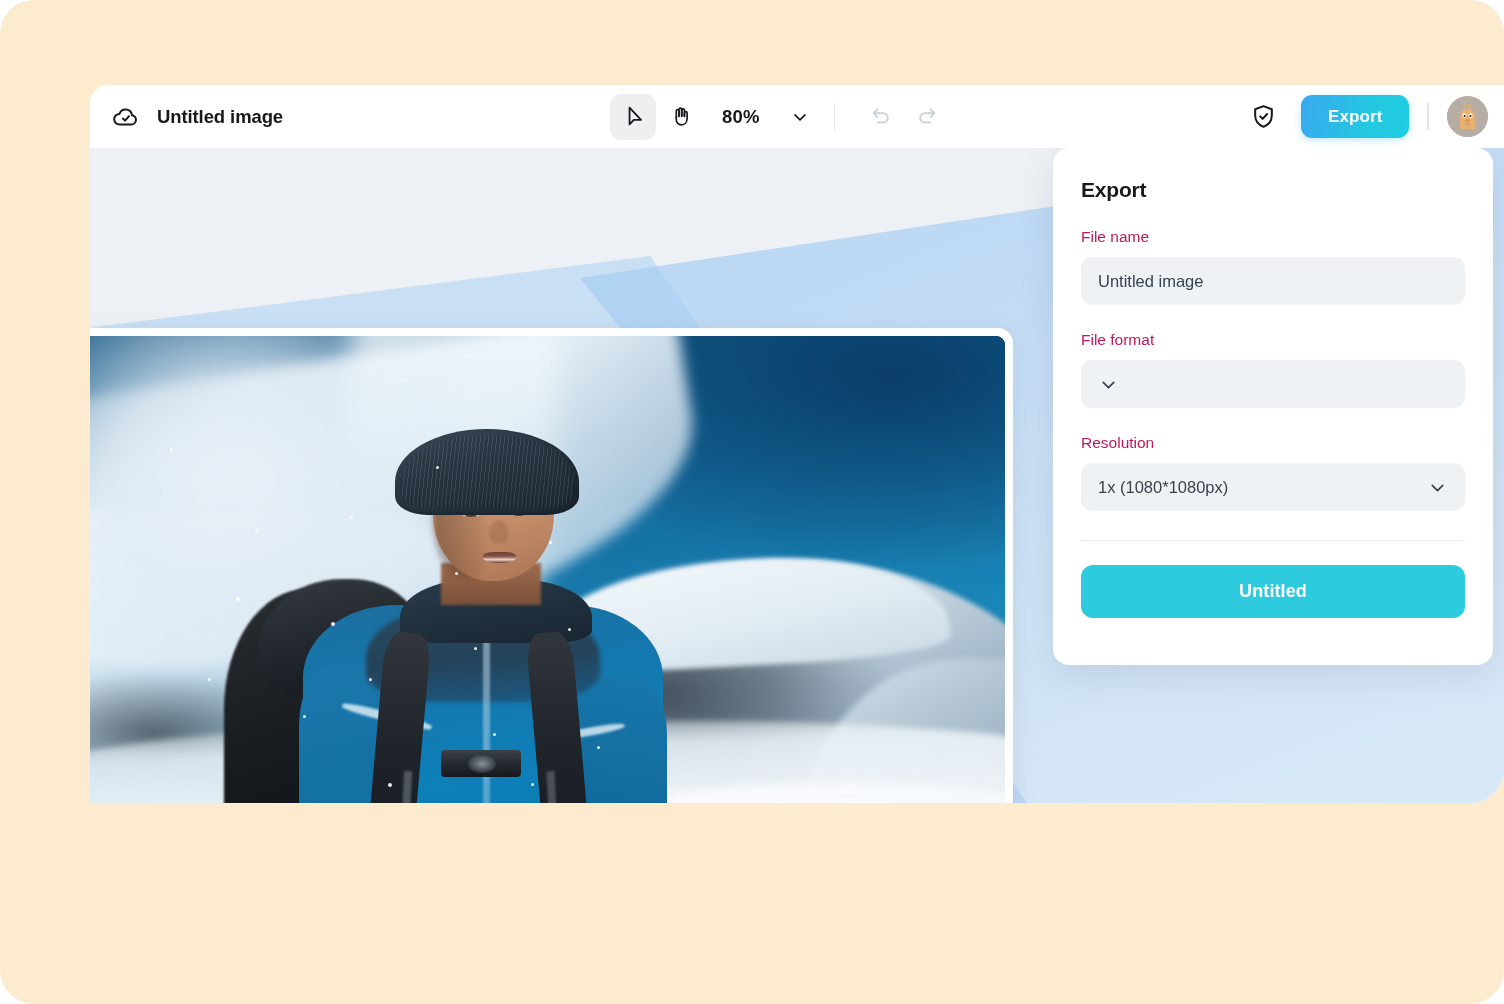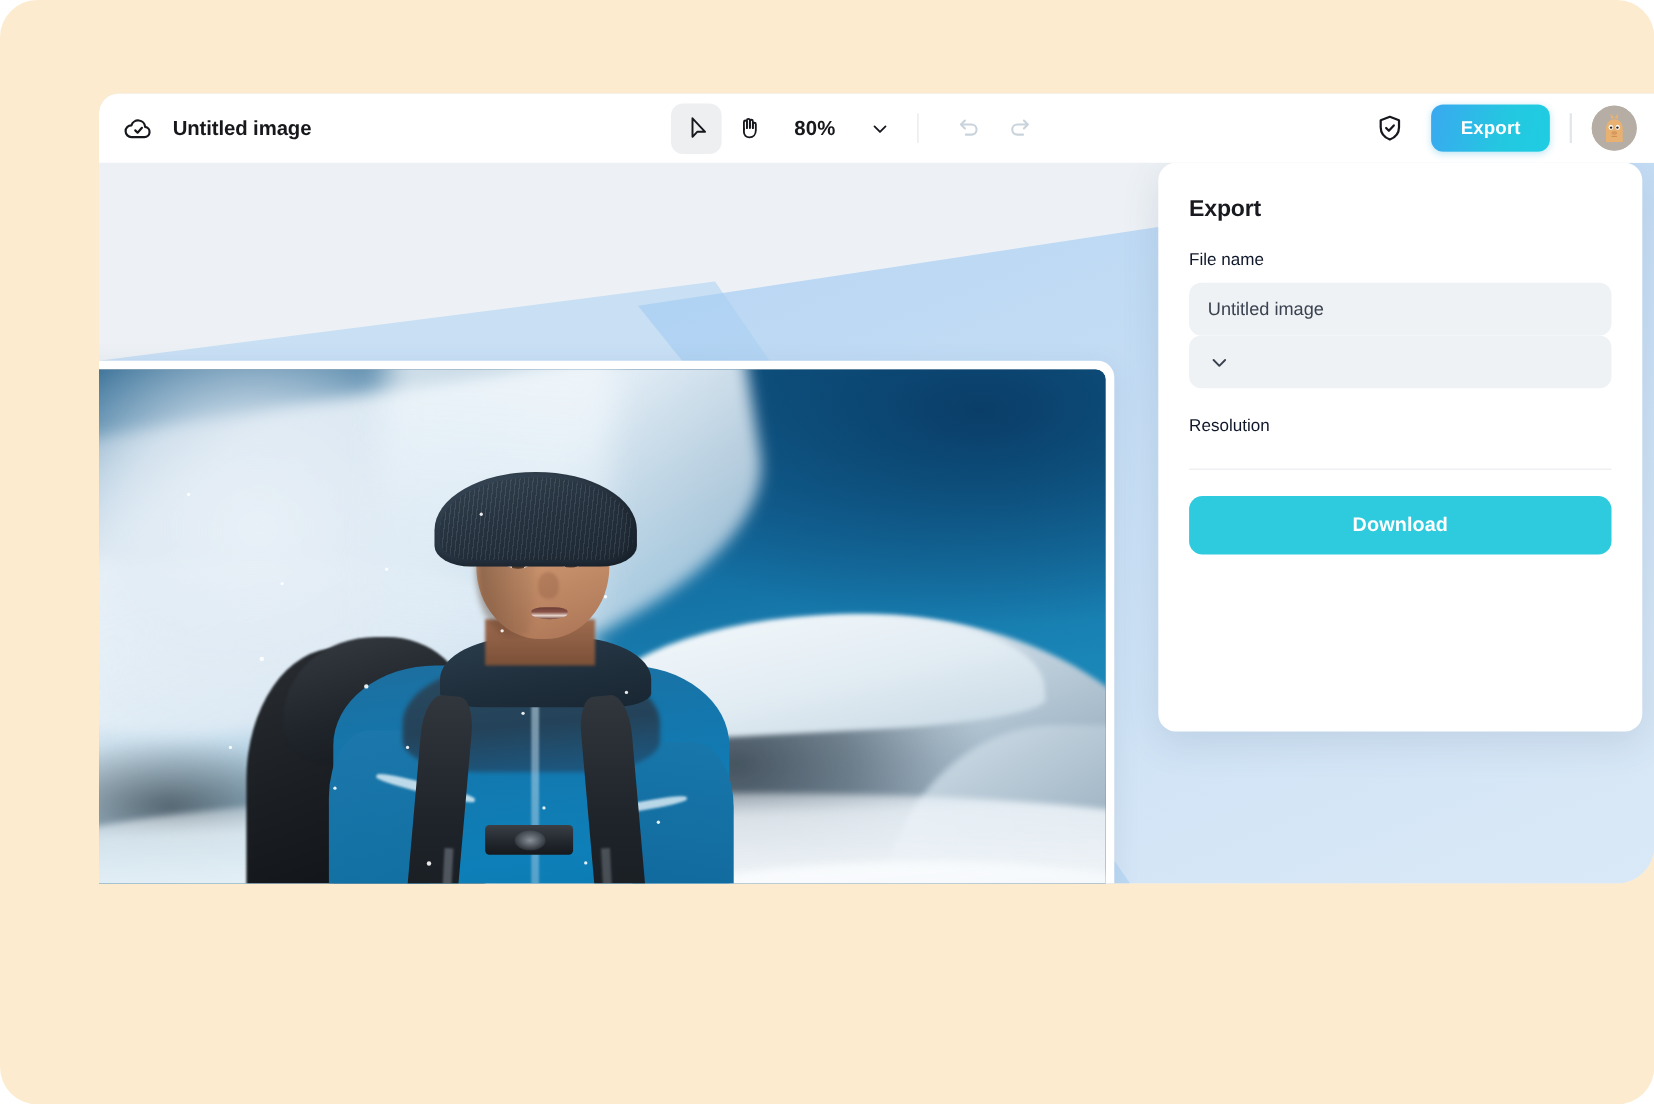--- a/index.html
+++ b/index.html
@@ -427,21 +427,21 @@
     z-index: 20;
   }
   #panel-title {
     font-size: 21px;
     font-weight: bold;
     color: #181A20;
     letter-spacing: -0.2px;
   }
   .field-label {
     font-size: 15.5px;
-    color: #0f172a;
+    color: #be185d;
     margin-top: 26px;
     margin-bottom: 11px;
   }
   .field-box {
     height: 48px;
     background: #EFF2F5;
     border-radius: 11px;
     display: flex;
     align-items: center;
     padding: 0 17px;
@@ -657,30 +657,39 @@
       </div>
 
       <div id="export-panel">
         <div id="panel-title">Export</div>
 
         <div class="field-label">File name</div>
         <div class="field-box">
           <span class="val">Untitled image</span>
         </div>
 
+        <div class="field-label">File format</div>
         <div class="field-box">
           <span style="display:flex;">
             <svg width="21" height="21" viewBox="0 0 24 24" fill="none" stroke="#3A4250" stroke-width="2" stroke-linecap="round" stroke-linejoin="round">
               <polyline points="6,9.5 12,15.5 18,9.5"></polyline>
             </svg>
           </span>
         </div>
 
         <div class="field-label">Resolution</div>
+        <div class="field-box">
+          <span class="val">1x (1080*1080px)</span>
+          <span style="display:flex;">
+            <svg width="21" height="21" viewBox="0 0 24 24" fill="none" stroke="#3A4250" stroke-width="2" stroke-linecap="round" stroke-linejoin="round">
+              <polyline points="6,9.5 12,15.5 18,9.5"></polyline>
+            </svg>
+          </span>
+        </div>
 
         <div id="panel-divider"></div>
 
-        <button id="download-button">Download</button>
+        <button id="download-button">Untitled</button>
       </div>
 
     </div>
   </div>
 </div>
 
 </body></html>

